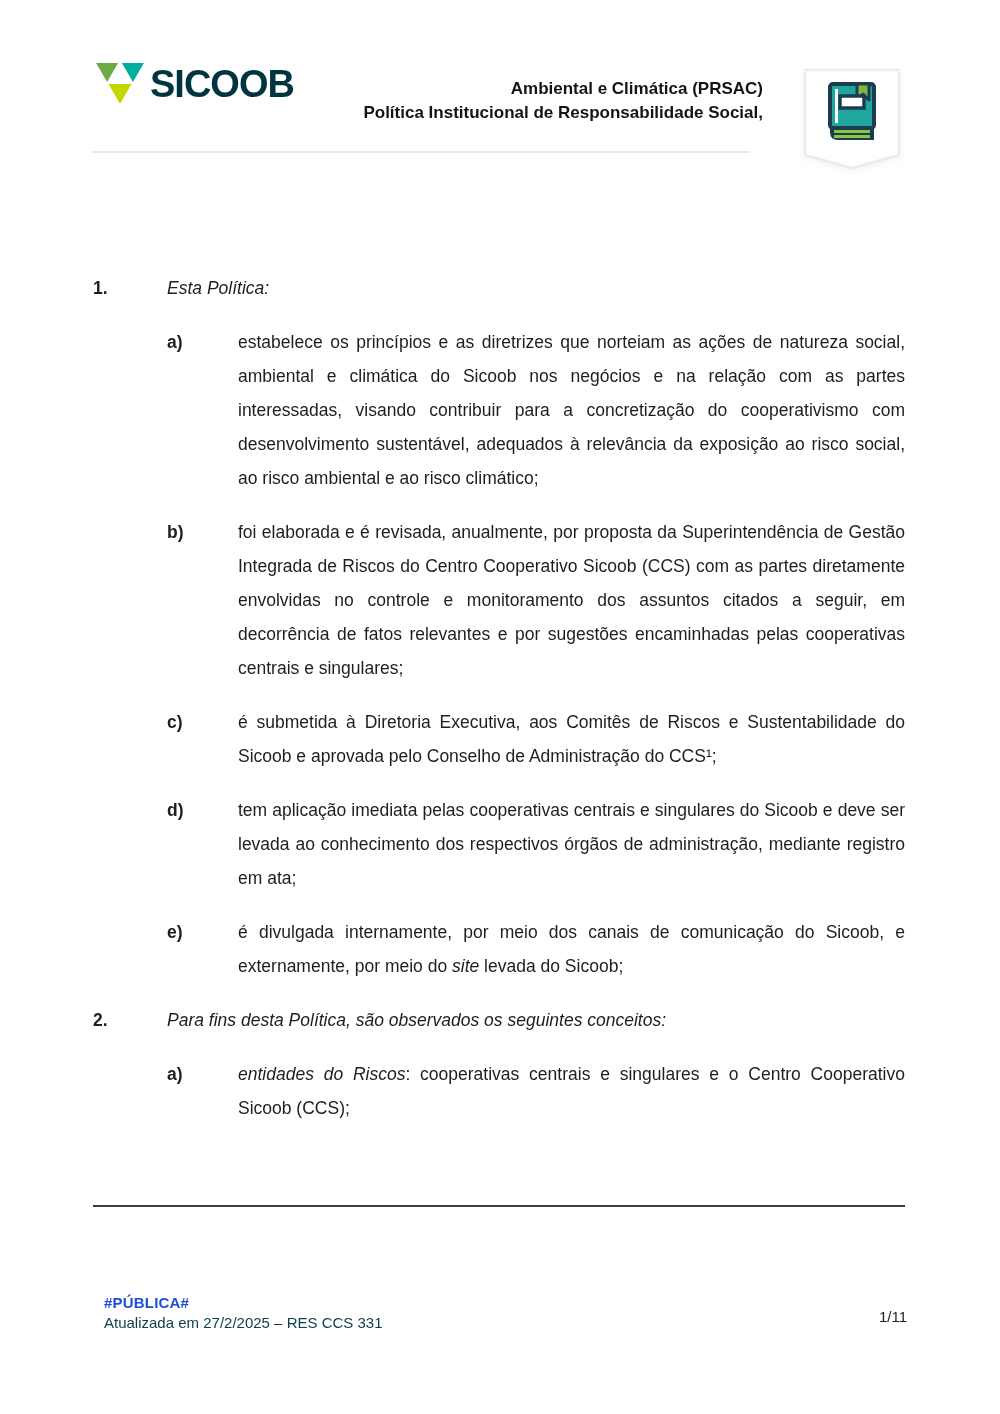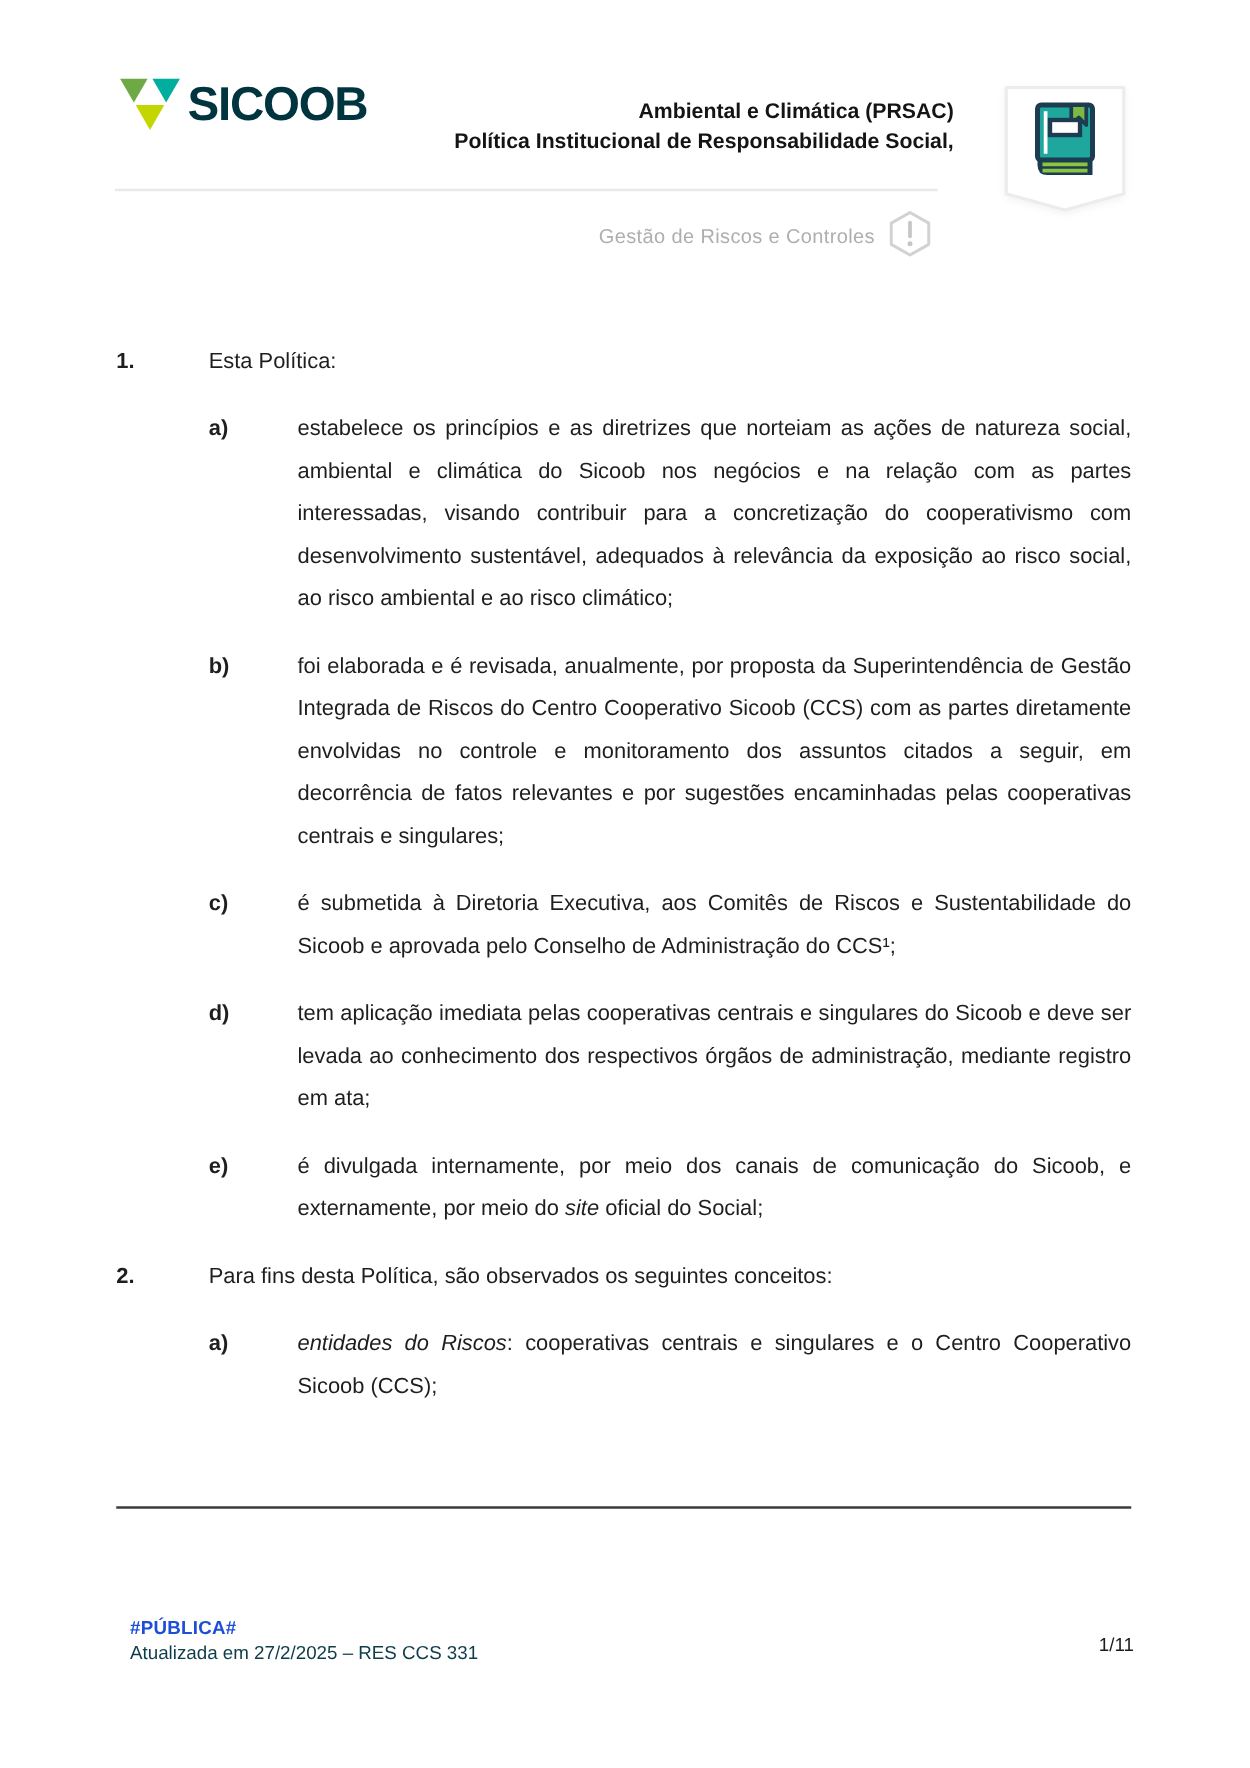--- a/index.html
+++ b/index.html
@@ -35,21 +35,21 @@
   .badge {
     position: absolute; left: 803px; top: 68px;
     filter: drop-shadow(0 2px 3px rgba(0,0,0,0.05));
   }
 
   
   .doc-body { position: absolute; left: 93px; top: 271px; width: 812px; }
   .doc-body, .doc-body * { font-size: 17.5px; line-height: 34px; }
   .sec-head { display: flex; margin-bottom: 20px; }
   .sec-num { width: 74px; flex-shrink: 0; font-weight: bold; }
-  .sec-title { flex: 1; }
+  .sec-title { flex: 1; font-style: italic; }
   .item { display: flex; margin-left: 74px; margin-bottom: 20px; }
   .item-label { width: 71px; flex-shrink: 0; font-weight: bold; }
   .item-text { flex: 1; text-align: justify; }
   .item-text em { font-style: italic; }
 
   
   .footnote-rule {
     position: absolute; left: 93px; top: 1205px; width: 812px; height: 2px;
     background: #3d3d3d;
   }
@@ -103,30 +103,20 @@
         <rect x="6" y="2" width="44" height="44" rx="3" fill="#1FA79D" stroke="#1C3C52" stroke-width="4"></rect>
         <rect x="11" y="7" width="3" height="34" fill="#ffffff"></rect>
         <polygon points="33,2 45,2 45,18 39,12 33,18" fill="#7DB842" stroke="#1C3C52" stroke-width="3" stroke-linejoin="round"></polygon>
         <rect x="16" y="14" width="24" height="12" fill="#ffffff" stroke="#1C3C52" stroke-width="3.5"></rect>
       </g>
     </svg>
   </div>
 
   <div class="header-rule"></div>
 
-  <div class="dept-row">
-    <span class="dept-label">Gestão de Riscos e Controles</span>
-    <span>
-      <svg width="36" height="38" viewBox="0 0 36 38">
-        <polygon points="18,2 33,10.5 33,27.5 18,36 3,27.5 3,10.5" fill="none" stroke="#d2d2d2" stroke-width="2.4" stroke-linejoin="round"></polygon>
-        <line x1="18" y1="10" x2="18" y2="21" stroke="#c6c6c6" stroke-width="3" stroke-linecap="round"></line>
-        <circle cx="18" cy="27" r="2" fill="#c6c6c6"></circle>
-      </svg>
-    </span>
-  </div>
 
   <main class="doc-body">
       <section>
         <div class="sec-head">
           <span class="sec-num">1.</span>
           <span class="sec-title">Esta Política:</span>
         </div>
         <div class="item">
           <span class="item-label">a)</span>
           <div class="item-text"><span>estabelece os princípios e as diretrizes que norteiam as ações de natureza social, ambiental e climática do Sicoob nos negócios e na relação com as partes interessadas, visando contribuir para a concretização do cooperativismo com desenvolvimento sustentável, adequados à relevância da exposição ao risco social, ao risco ambiental e ao risco climático;</span></div>
@@ -138,21 +128,21 @@
         <div class="item">
           <span class="item-label">c)</span>
           <div class="item-text"><span>é submetida à Diretoria Executiva, aos Comitês de Riscos e Sustentabilidade do Sicoob e aprovada pelo Conselho de Administração do CCS¹;</span></div>
         </div>
         <div class="item">
           <span class="item-label">d)</span>
           <div class="item-text"><span>tem aplicação imediata pelas cooperativas centrais e singulares do Sicoob e deve ser levada ao conhecimento dos respectivos órgãos de administração, mediante registro em ata;</span></div>
         </div>
         <div class="item">
           <span class="item-label">e)</span>
-          <div class="item-text"><span>é divulgada internamente, por meio dos canais de comunicação do Sicoob, e externamente, por meio do </span><em>site</em><span> oficial do Social;</span></div>
+          <div class="item-text"><span>é divulgada internamente, por meio dos canais de comunicação do Sicoob, e externamente, por meio do </span><em>site</em><span> levada do Sicoob;</span></div>
         </div>
       </section>
       <section>
         <div class="sec-head">
           <span class="sec-num">2.</span>
           <span class="sec-title">Para fins desta Política, são observados os seguintes conceitos:</span>
         </div>
         <div class="item">
           <span class="item-label">a)</span>
           <div class="item-text"><em>entidades do Riscos</em><span>: cooperativas centrais e singulares e o Centro Cooperativo Sicoob (CCS);</span></div>

